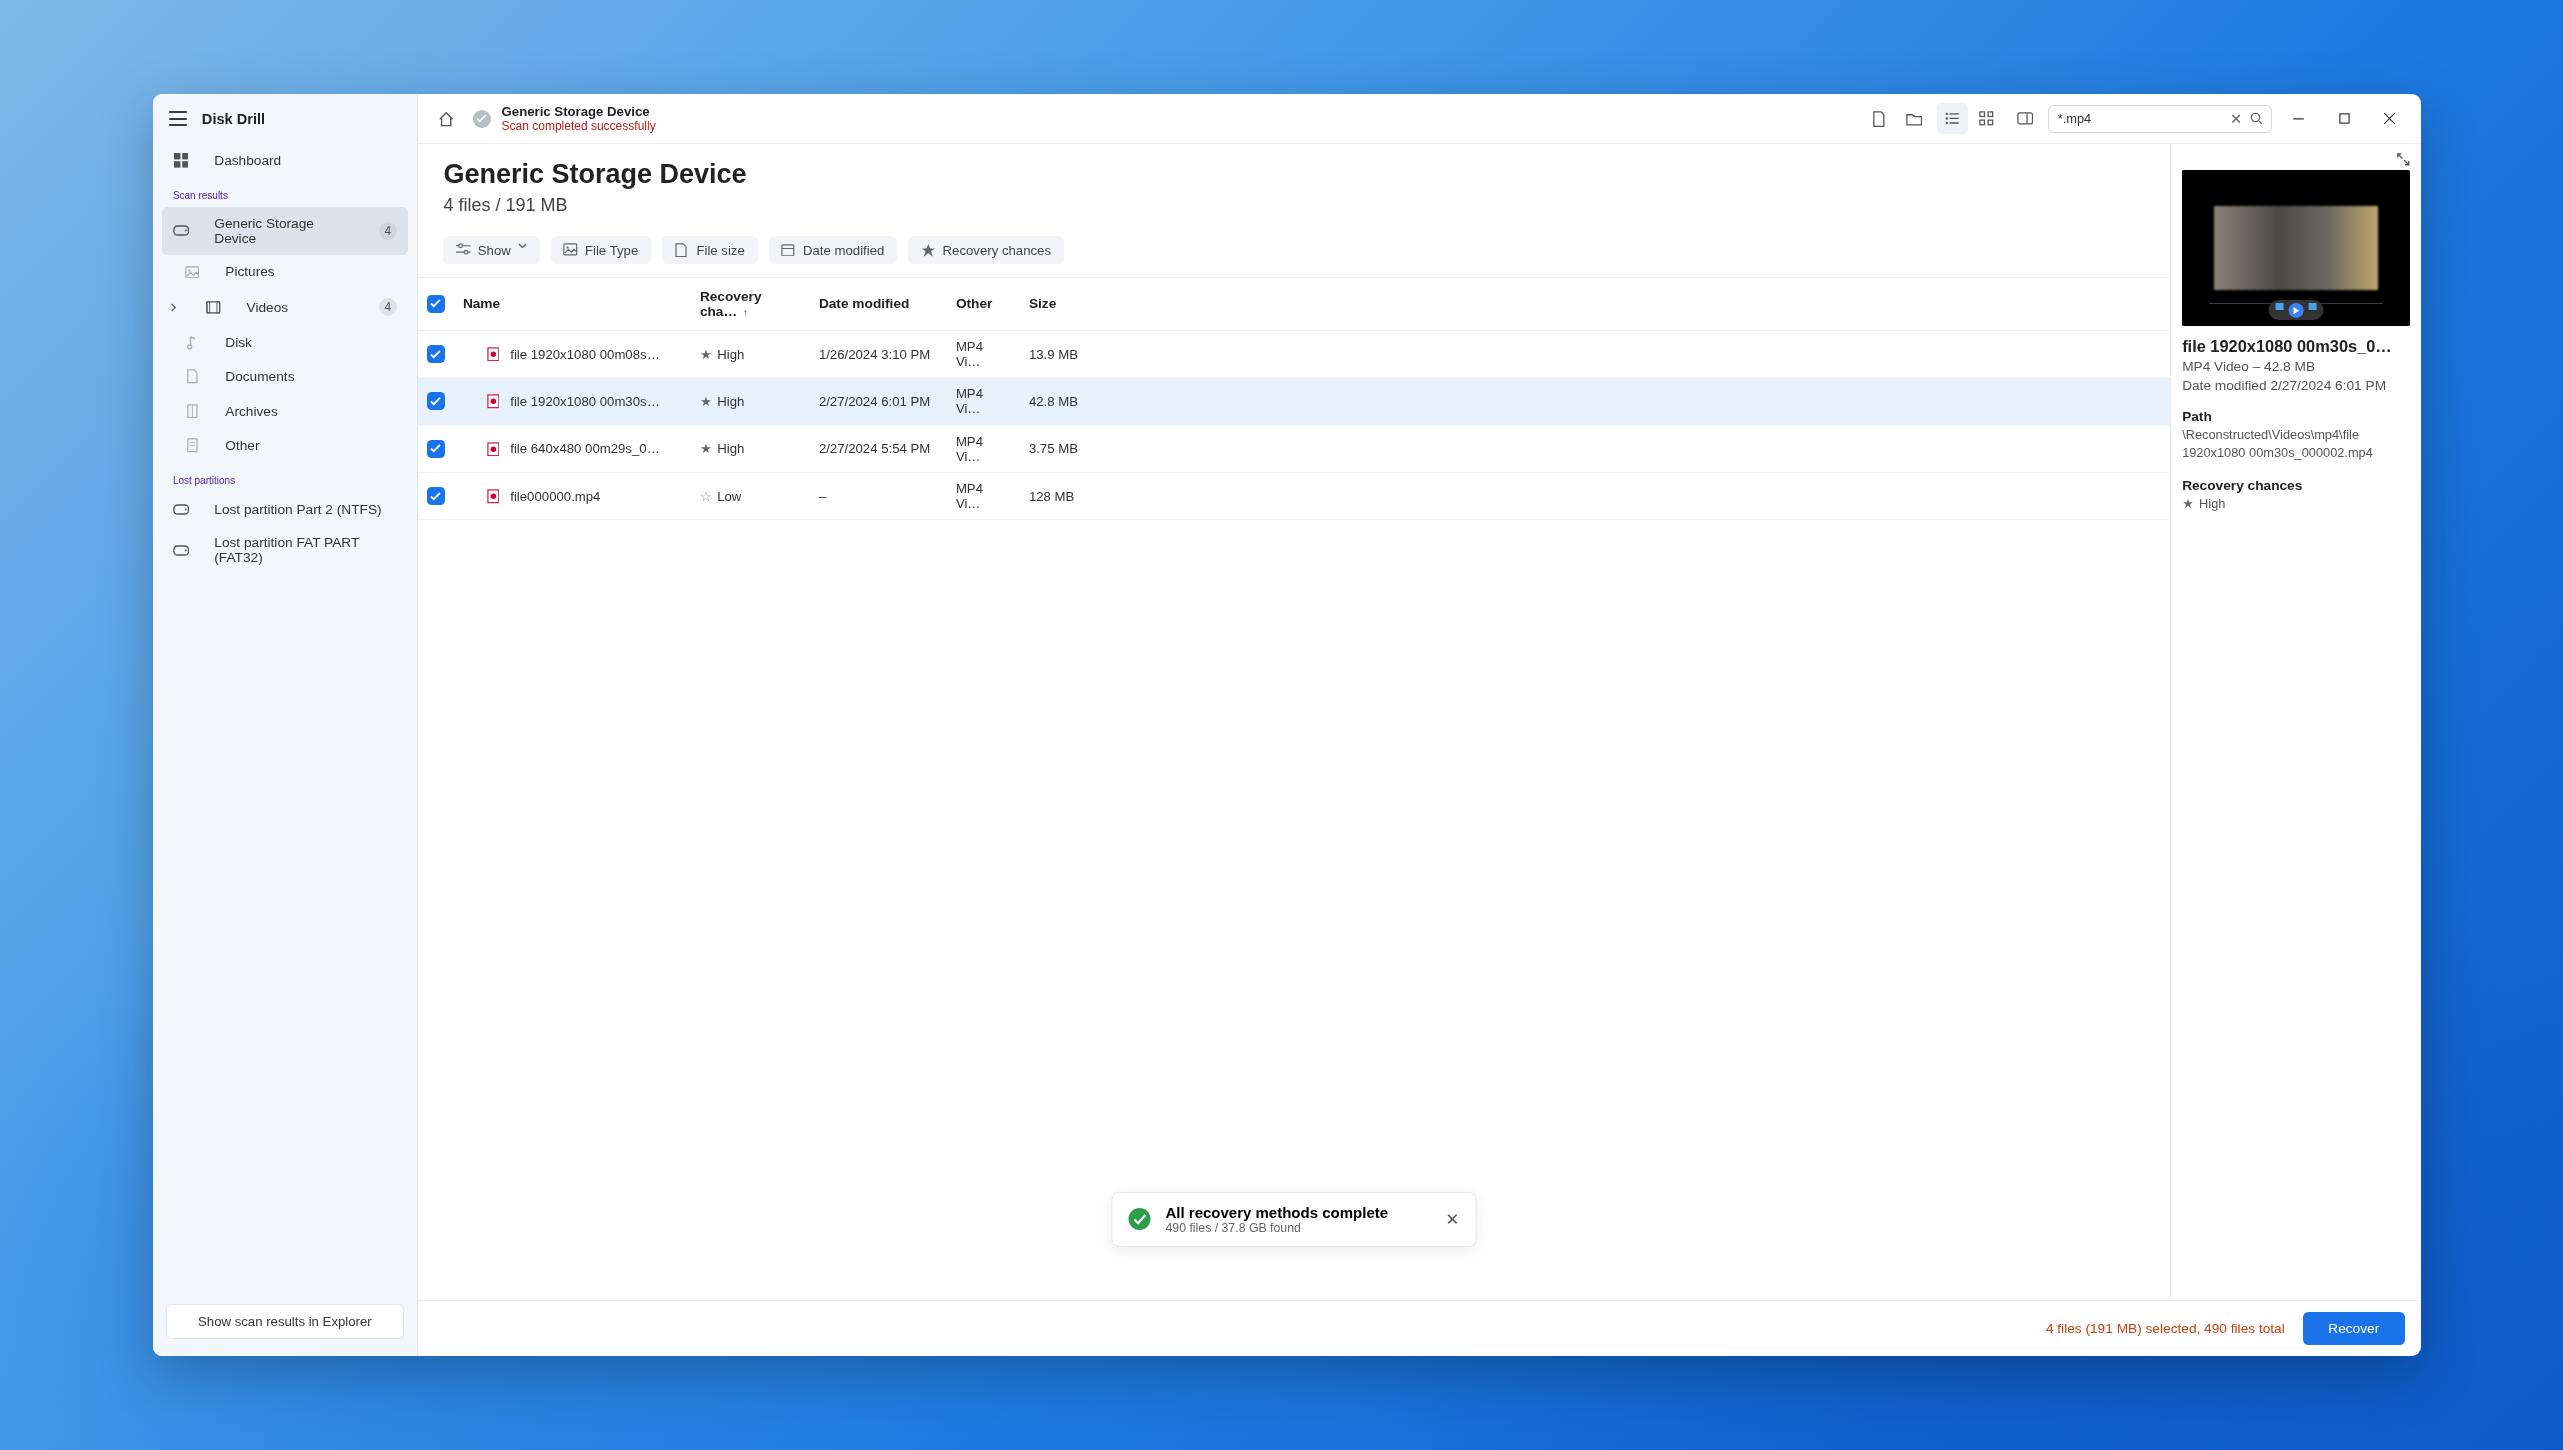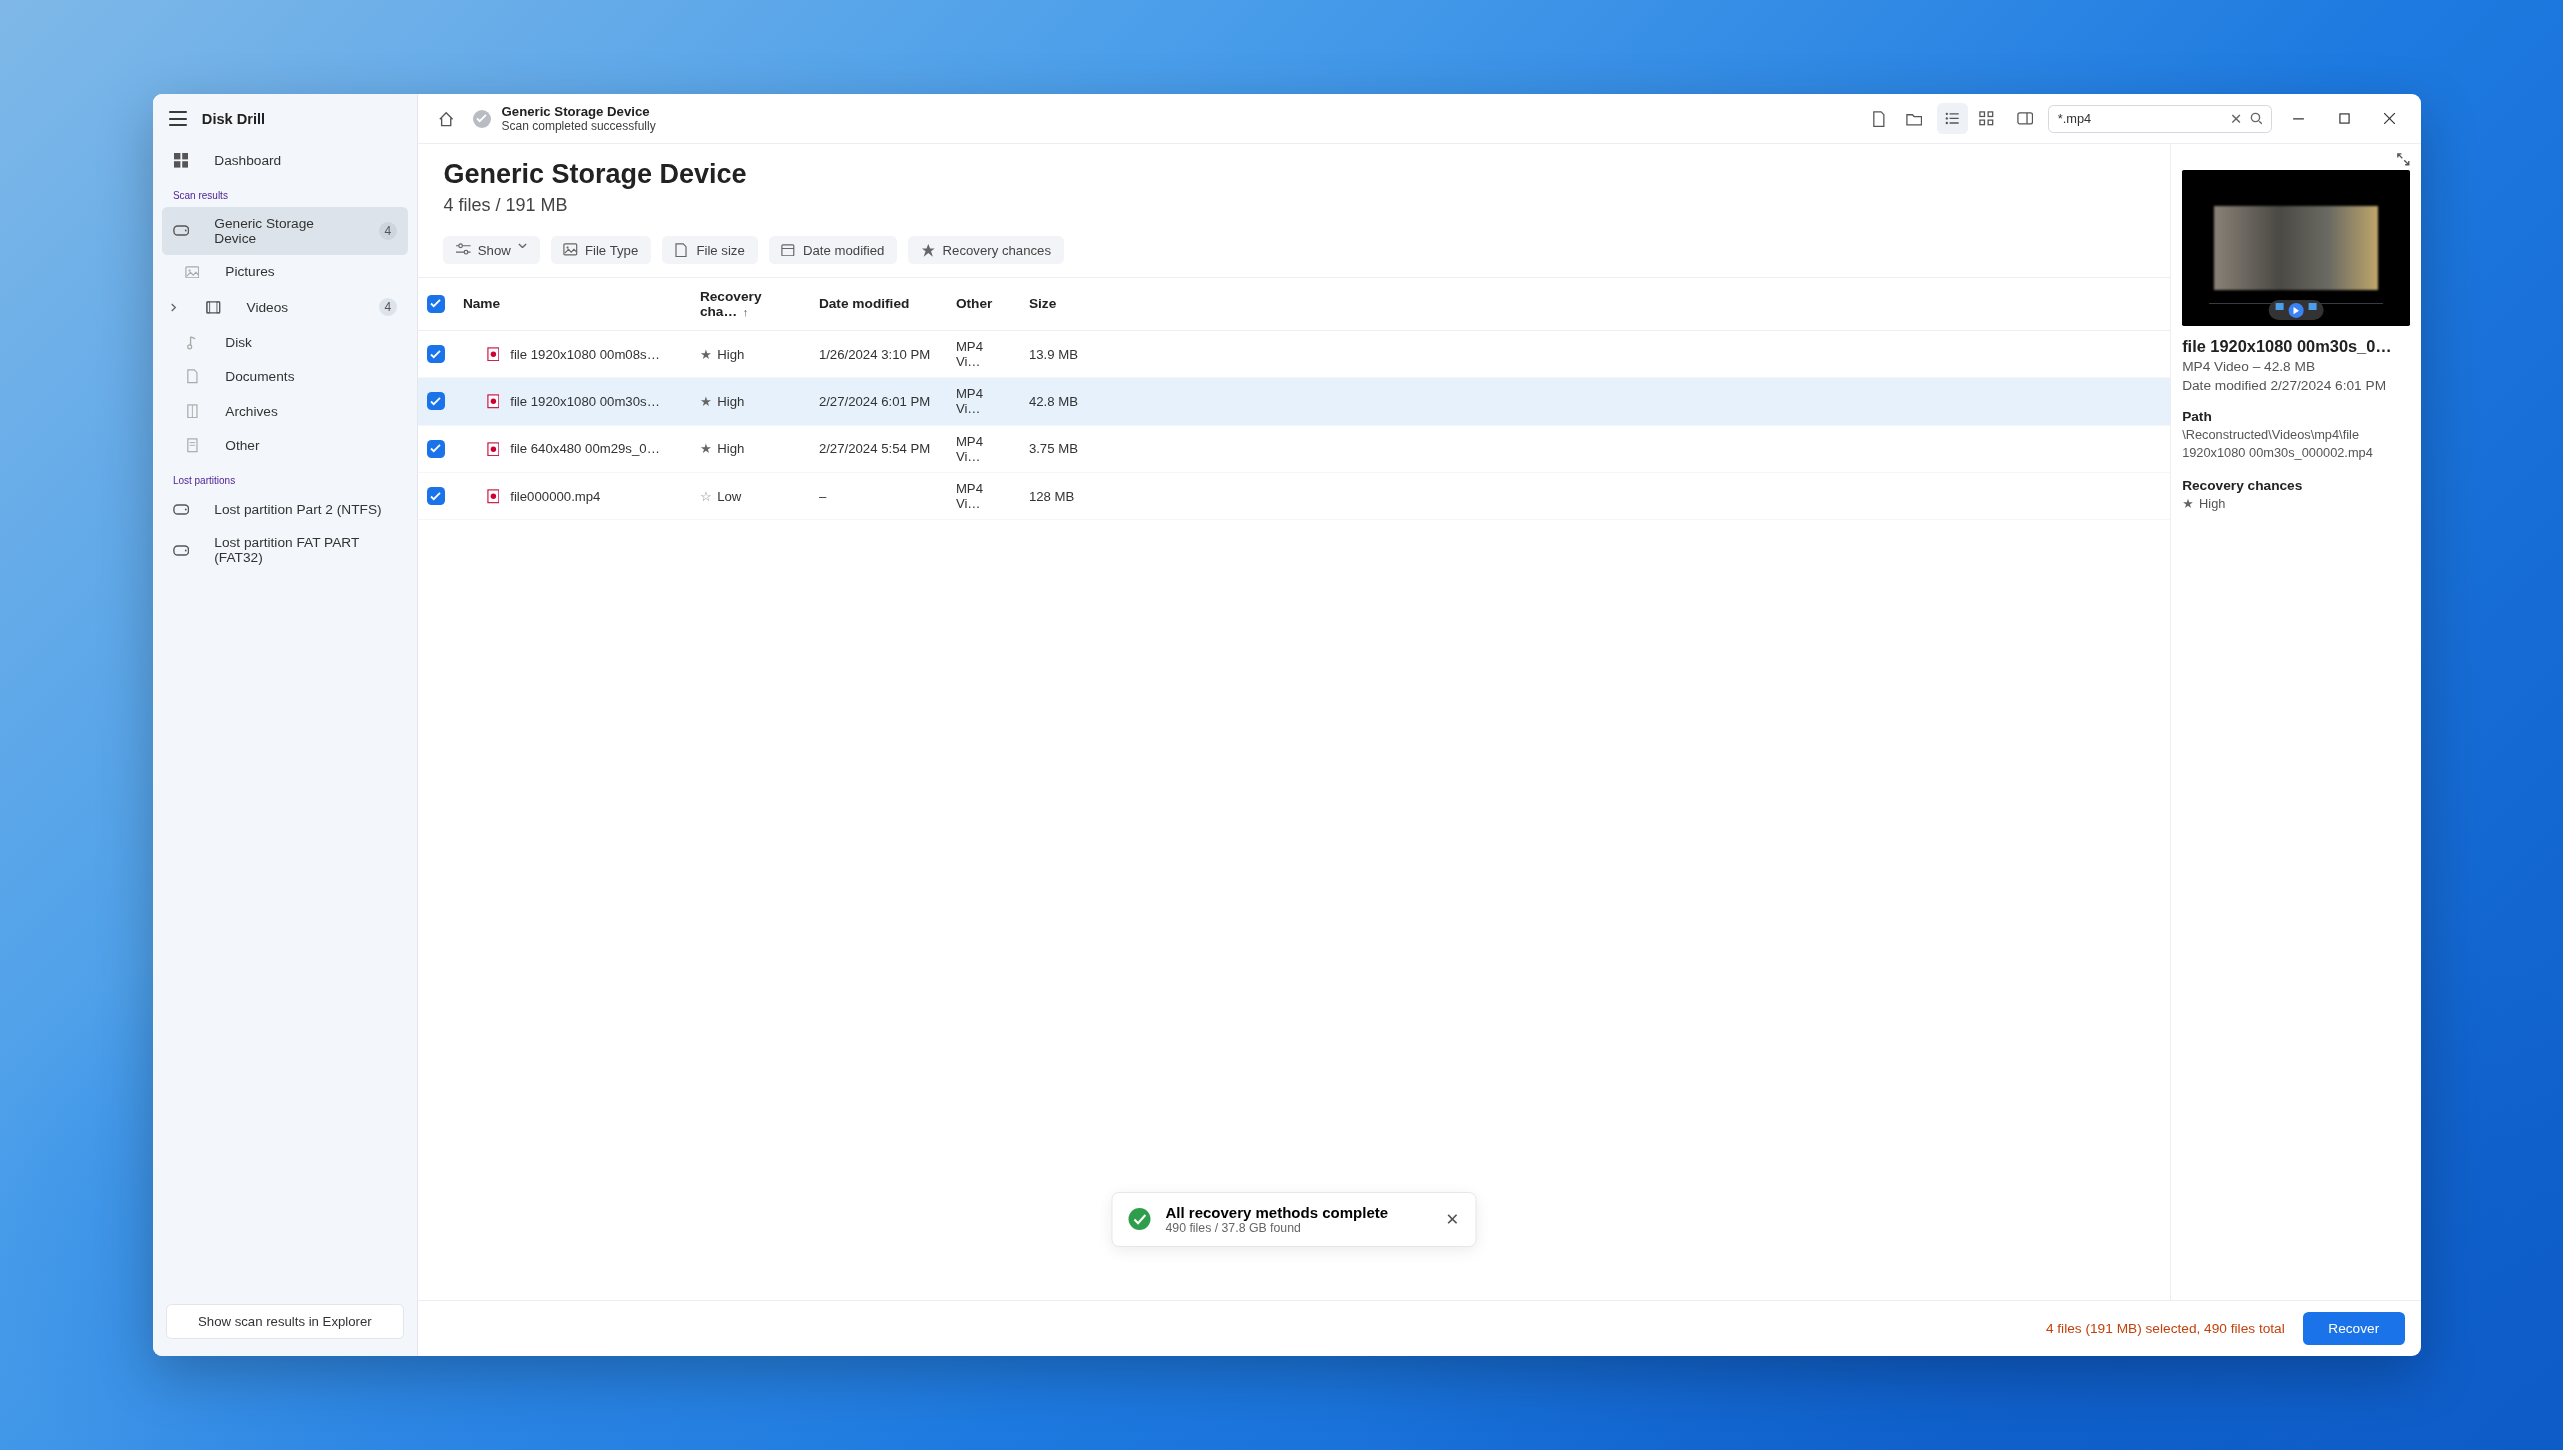--- a/index.html
+++ b/index.html
@@ -63,21 +63,21 @@
 
 .topbar { display: flex; align-items: center; padding: 9px 12.8px; gap: 7.3px; border-bottom: 0.9px solid #eceef2; }
 .tb-icon {
   width: 31px; height: 31px; border-radius: 5.5px;
   display: flex; align-items: center; justify-content: center; cursor: pointer; color: #555;
 }
 .tb-icon.active { background: #eef1f5; }
 .tb-status { display: flex; align-items: center; gap: 11px; margin-left: 3.6px; flex: 1; }
 .tb-status .chk { width: 18px; height: 18px; border-radius: 50%; background: #b8bcc3; display: flex; align-items: center; justify-content: center; }
 .tb-titles .t1 { font-size: 13.2px; font-weight: 600; color: #222; }
-.tb-titles .t2 { font-size: 12px; color: #404040; }
+.tb-titles .t2 { font-size: 12px; color: #b91c1c; }
 .tb-group { display: flex; gap: 3.6px; }
 .search {
   display: flex; align-items: center; gap: 7.3px;
   border: 0.9px solid #d5d9df; border-radius: 5.5px; padding: 4.6px 9px; min-width: 141px;
 }
 .search input { border: none; outline: none; flex: 1; font-size: 12.8px; color: #333; background: transparent; }
 .search .x, .search .mag { cursor: pointer; color: #666; }
 .win-ctrl { width: 38px; height: 29px; display: flex; align-items: center; justify-content: center; cursor: pointer; }
 
 .content { flex: 1; display: flex; overflow: hidden; }

